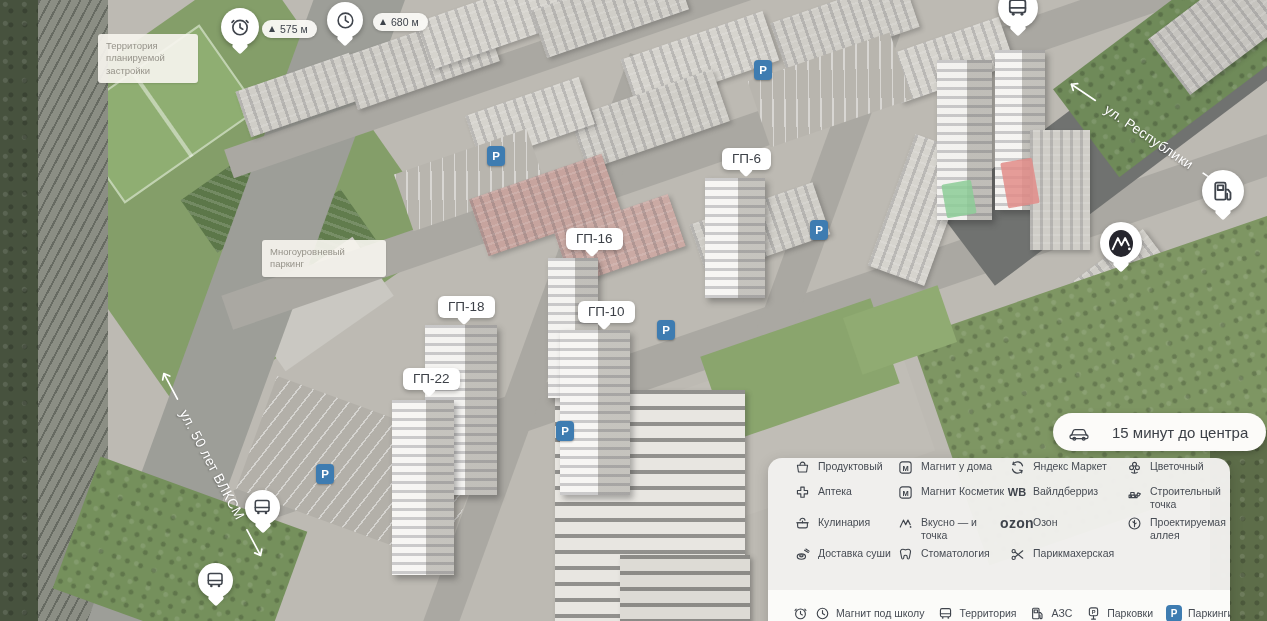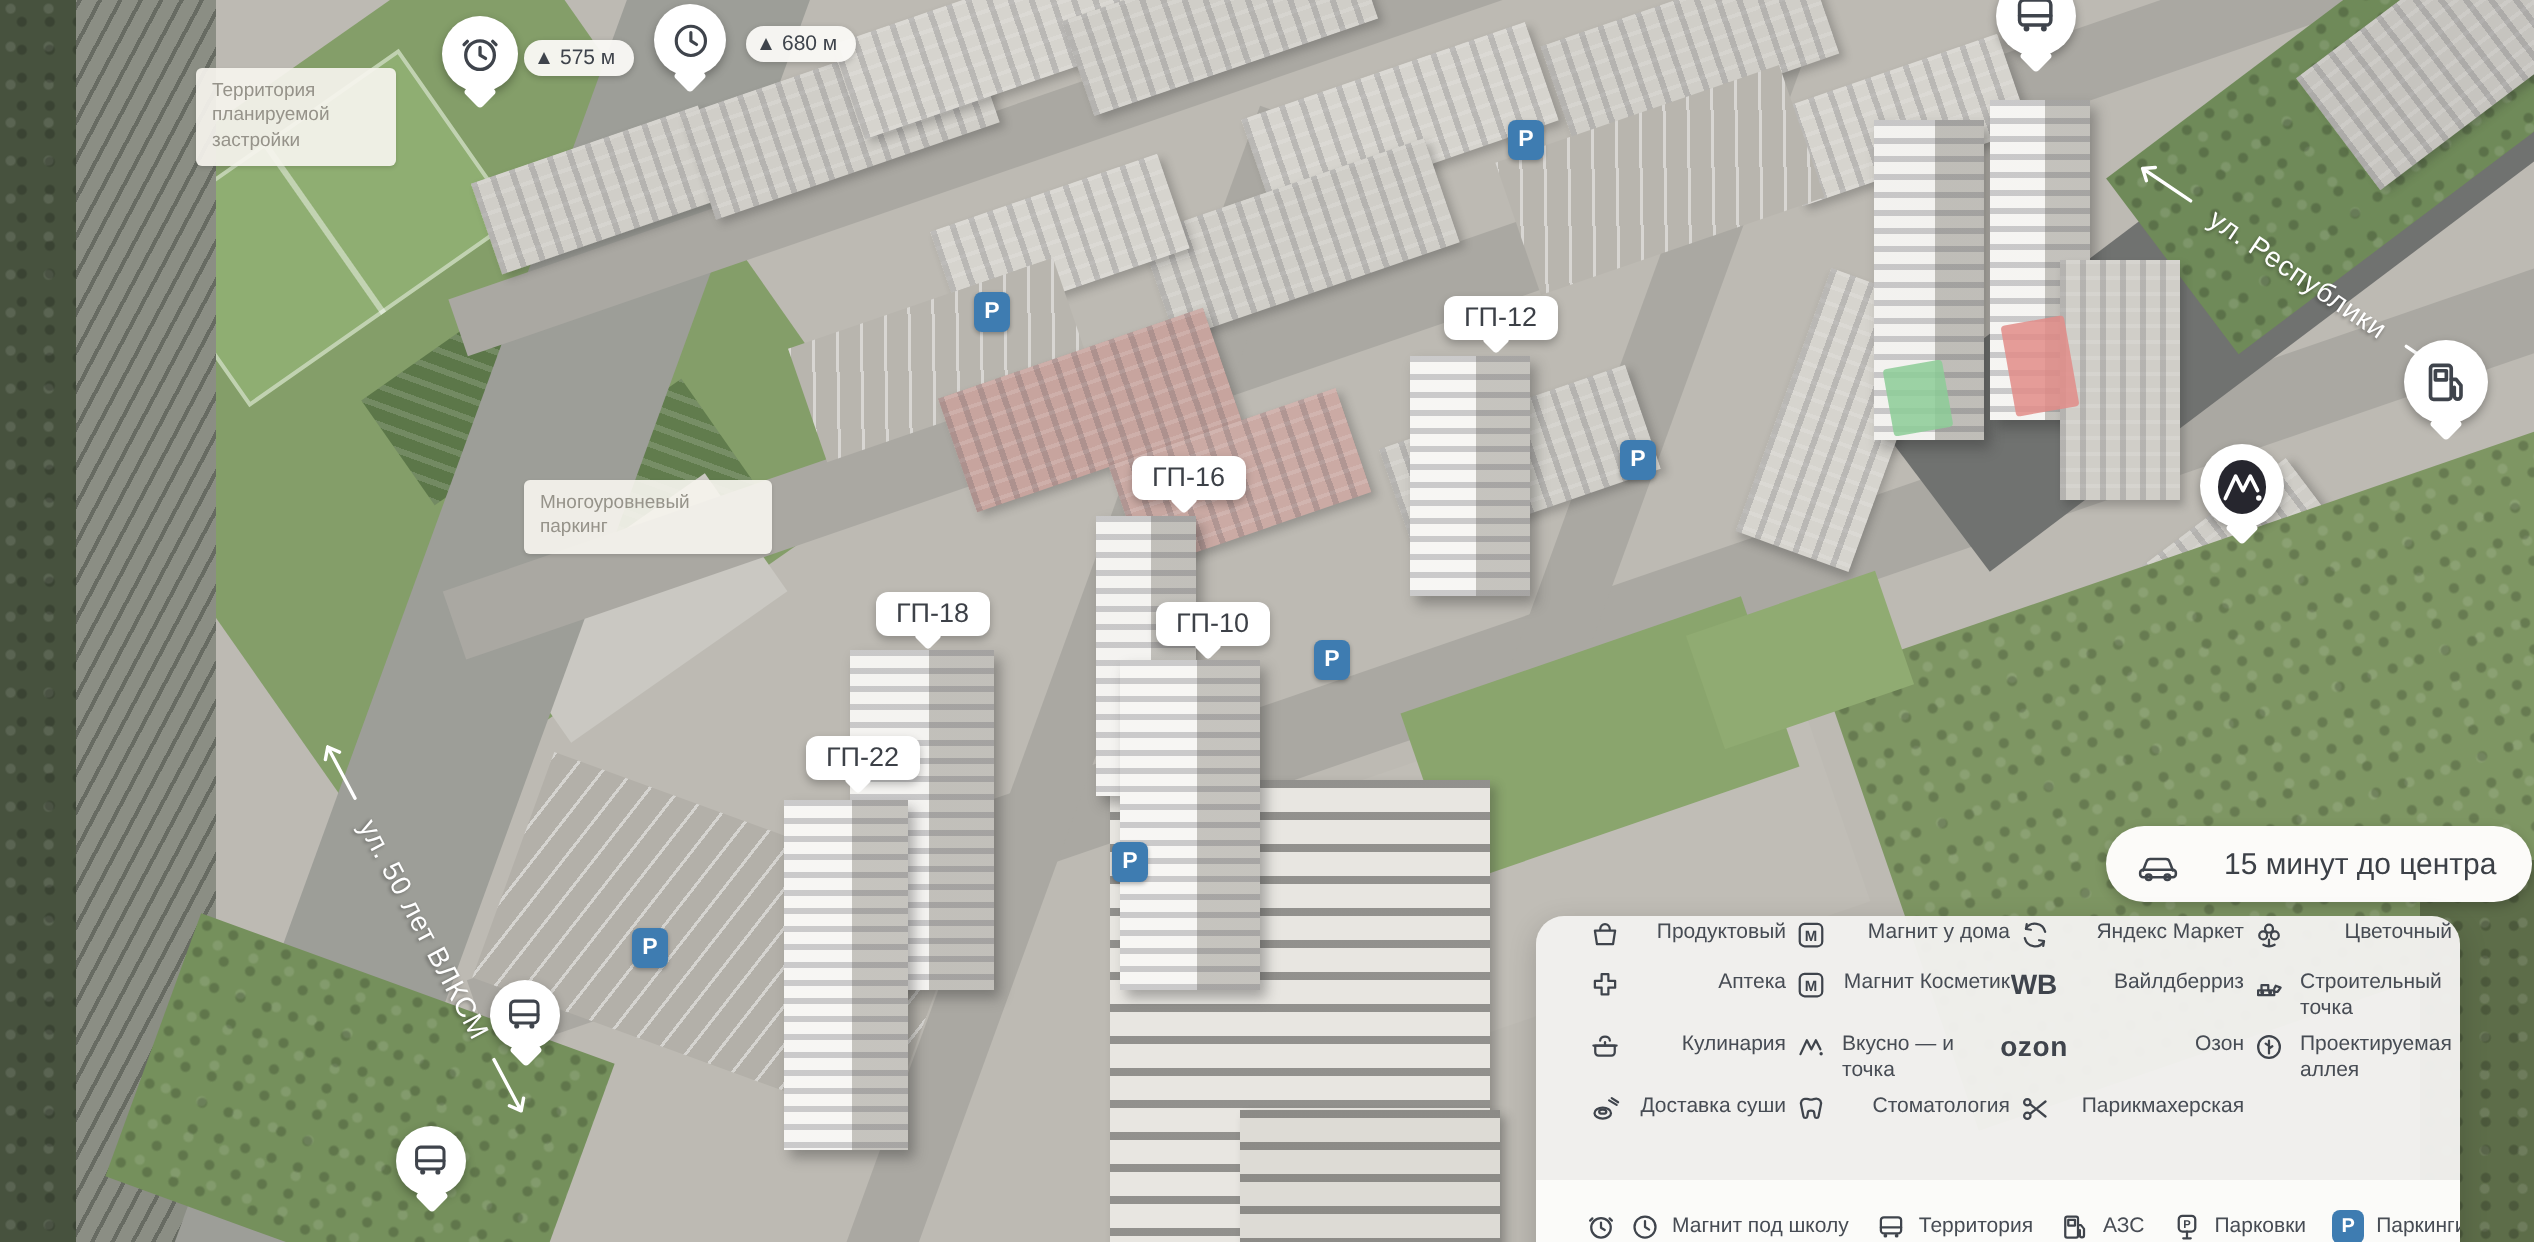--- a/index.html
+++ b/index.html
@@ -43,25 +43,25 @@
       font-weight:bold;display:flex;align-items:center;justify-content:center;z-index:5;box-shadow:0 1px 2px rgba(0,0,0,.3);}
   .drive-badge{position:absolute;left:1053px;top:413px;height:38px;background:#fcfbf9;border-radius:19px;
       display:flex;align-items:center;gap:21px;padding:0 18px 0 14px;font-size:15px;color:#3c4047;
       box-shadow:0 2px 6px rgba(0,0,0,.22);z-index:6;white-space:nowrap;}
   .drive-badge .ic svg{width:24px;height:17px;display:block;}
   
   .panel{position:absolute;left:768px;top:458px;width:462px;height:215px;background:rgba(242,241,238,.97);
       border-radius:14px;box-shadow:0 4px 14px rgba(0,0,0,.18);z-index:10;overflow:hidden;}
   .panel-title{margin:16px 0 11px 26px;font-size:16.5px;font-weight:600;color:#3b4048;}
   .agrid{display:grid;grid-template-columns:103px 112px 117px auto;margin-left:26px;row-gap:4px;}
-  .aitem{display:flex;align-items:flex-start;gap:8px;min-height:21px;padding-right:4px;justify-content:space-between;}
+  .aitem{display:flex;align-items:flex-start;gap:8px;min-height:21px;padding-right:4px;}
   .aitem .ic{width:16px;height:16px;flex:none;display:flex;align-items:center;justify-content:center;margin-top:1px;}
   .aitem .ic svg{width:15px;height:15px;}
   .aitem .lb{font-size:10.5px;color:#474c54;line-height:1.2;padding-top:2px;max-width:86px;}
-  .ticon{font-weight:bold;font-size:14px;color:#3f444c;}
+  .ticon{font-weight:bold;font-size:11px;color:#3f444c;}
   .ticon.oz{font-size:14px;letter-spacing:.3px;}
   .panel-footer{position:absolute;left:0;right:0;top:132px;bottom:-2px;background:#fbfbf9;display:flex;
       align-items:flex-start;padding:15px 0 0 24px;gap:13px;}
   .fitem{display:flex;align-items:center;gap:6px;font-size:10.5px;color:#474c54;white-space:nowrap;}
   .fitem .ic{width:16px;height:16px;display:flex;align-items:center;justify-content:center;}
   .fitem .ic svg{width:15px;height:15px;}
   .bluep{width:17px;height:17px;background:#3e7cb1;border-radius:4px;color:#fff;font-weight:bold;font-size:10px;
       display:flex;align-items:center;justify-content:center;}
   .vklogo{width:27px;height:27px;background:#26262e;border-radius:50%;display:flex;align-items:center;justify-content:center;}
   .vklogo svg{width:17px;height:17px;}
@@ -218,21 +218,21 @@
     <svg width="34" height="12" viewBox="0 0 34 12">
         <path d="M33 6H4M4 6l5-4M4 6l5 4" stroke="#fff" stroke-width="1.7" fill="none" stroke-linecap="round" stroke-linejoin="round"></path>
       </svg>
     <span>ул. 50 лет ВЛКСМ</span>
     <svg width="34" height="12" viewBox="0 0 34 12">
         <path d="M1 6h29M30 6l-5-4M30 6l-5 4" stroke="#fff" stroke-width="1.7" fill="none" stroke-linecap="round" stroke-linejoin="round"></path>
       </svg>
   </div>
 
   <div id="bl-layer">
-      <div class="bl" style="left: 722px; top: 148px;">ГП-12</div>
+      <div class="bl" style="left: 722px; top: 148px;">ГП-6</div>
       <div class="bl" style="left: 566px; top: 228px;">ГП-16</div>
       <div class="bl" style="left: 578px; top: 301px;">ГП-10</div>
       <div class="bl" style="left: 438px; top: 296px;">ГП-18</div>
       <div class="bl" style="left: 403px; top: 368px;">ГП-22</div>
     </div>
   <div id="p-layer">
       <div class="pmark" style="left: 487px; top: 146px;">P</div>
       <div class="pmark" style="left: 754px; top: 60px;">P</div>
       <div class="pmark" style="left: 810px; top: 220px;">P</div>
       <div class="pmark" style="left: 657px; top: 320px;">P</div>

